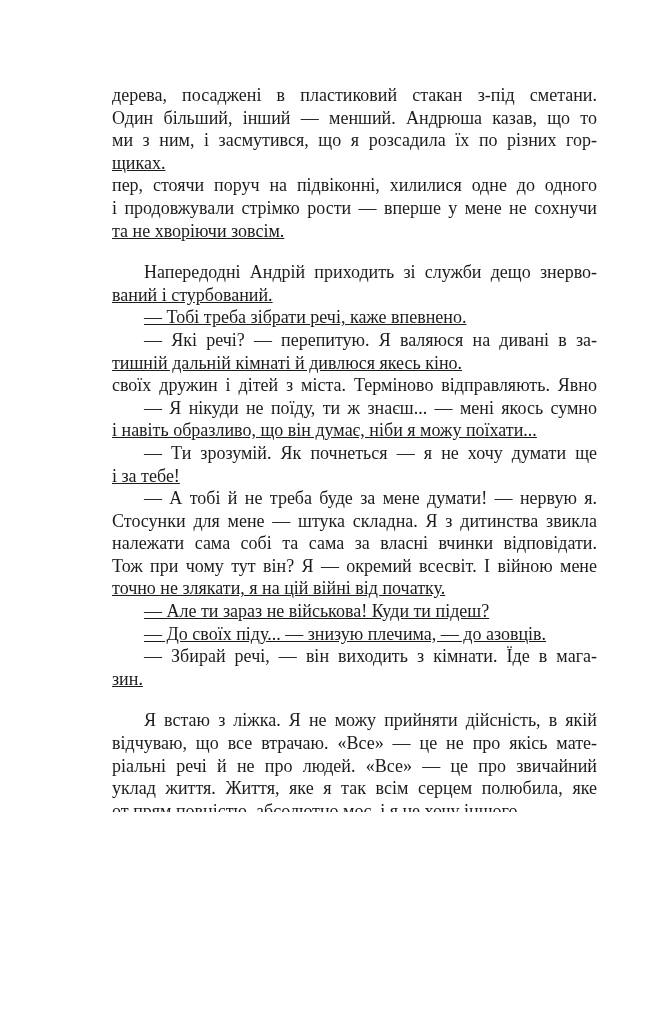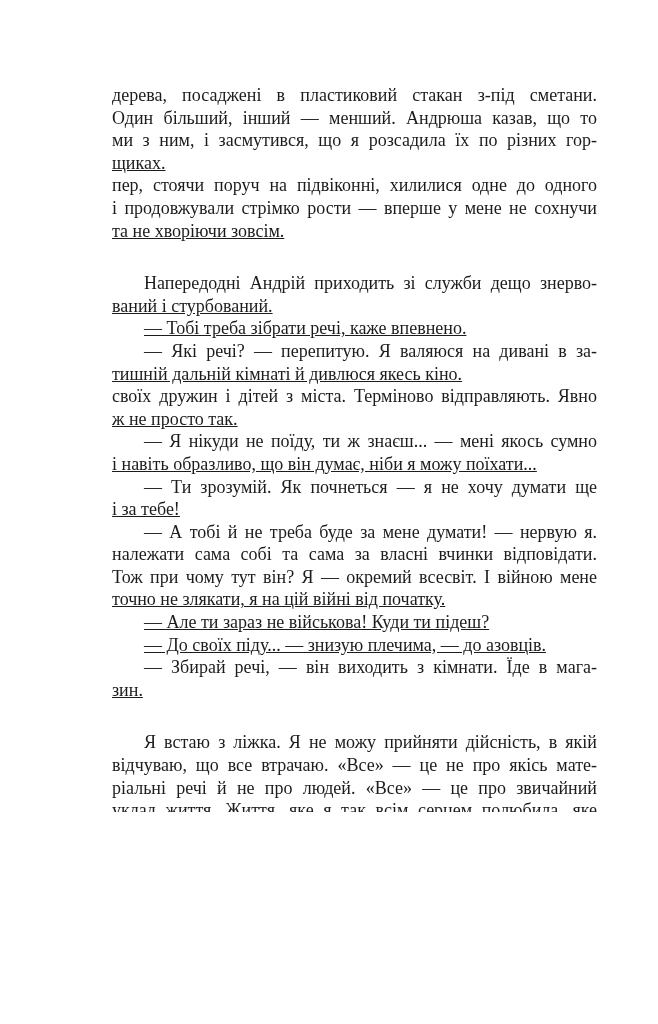--- a/index.html
+++ b/index.html
@@ -32,21 +32,21 @@
     white-space: normal;
   }
   .line.last {
     text-align-last: left;
     text-decoration: underline;
   }
   .line.indent {
     text-indent: 32px;
   }
   .paragraph.gap-before {
-    margin-top: 30px;
+    margin-top: 19px;
   }
   .page-number {
     margin-top: 13px;
     text-align: center;
     font-size: 18px;
     line-height: 22.6px;
     color: #404040;
   }
 </style>
 </head>
@@ -71,32 +71,32 @@
       </div>
       <div class="paragraph">
         <div class="line last indent">— Тобі треба зібрати речі, каже впевнено.</div>
       </div>
       <div class="paragraph">
         <div class="line indent">— Які речі? — перепитую. Я валяюся на дивані в за-</div>
         <div class="line last">тишній дальній кімнаті й дивлюся якесь кіно.</div>
       </div>
       <div class="paragraph">
         <div class="line">своїх дружин і дітей з міста. Терміново відправляють. Явно</div>
-        <div class="line last">ж не просто так.</div>
       </div>
       <div class="paragraph">
         <div class="line indent">— Я нікуди не поїду, ти ж знаєш... — мені якось сумно</div>
         <div class="line last">і навіть образливо, що він думає, ніби я можу поїхати...</div>
       </div>
       <div class="paragraph">
         <div class="line indent">— Ти зрозумій. Як почнеться — я не хочу думати ще</div>
         <div class="line last">і за тебе!</div>
       </div>
       <div class="paragraph">
         <div class="line indent">— А тобі й не треба буде за мене думати! — нервую я.</div>
+        <div class="line">Стосунки для мене — штука складна. Я з дитинства звикла</div>
         <div class="line">належати сама собі та сама за власні вчинки відповідати.</div>
         <div class="line">Тож при чому тут він? Я — окремий всесвіт. І війною мене</div>
         <div class="line last">точно не злякати, я на цій війні від початку.</div>
       </div>
       <div class="paragraph">
         <div class="line last indent">— Але ти зараз не військова! Куди ти підеш?</div>
       </div>
       <div class="paragraph">
         <div class="line last indent">— До своїх піду... — знизую плечима, — до азовців.</div>
       </div>

